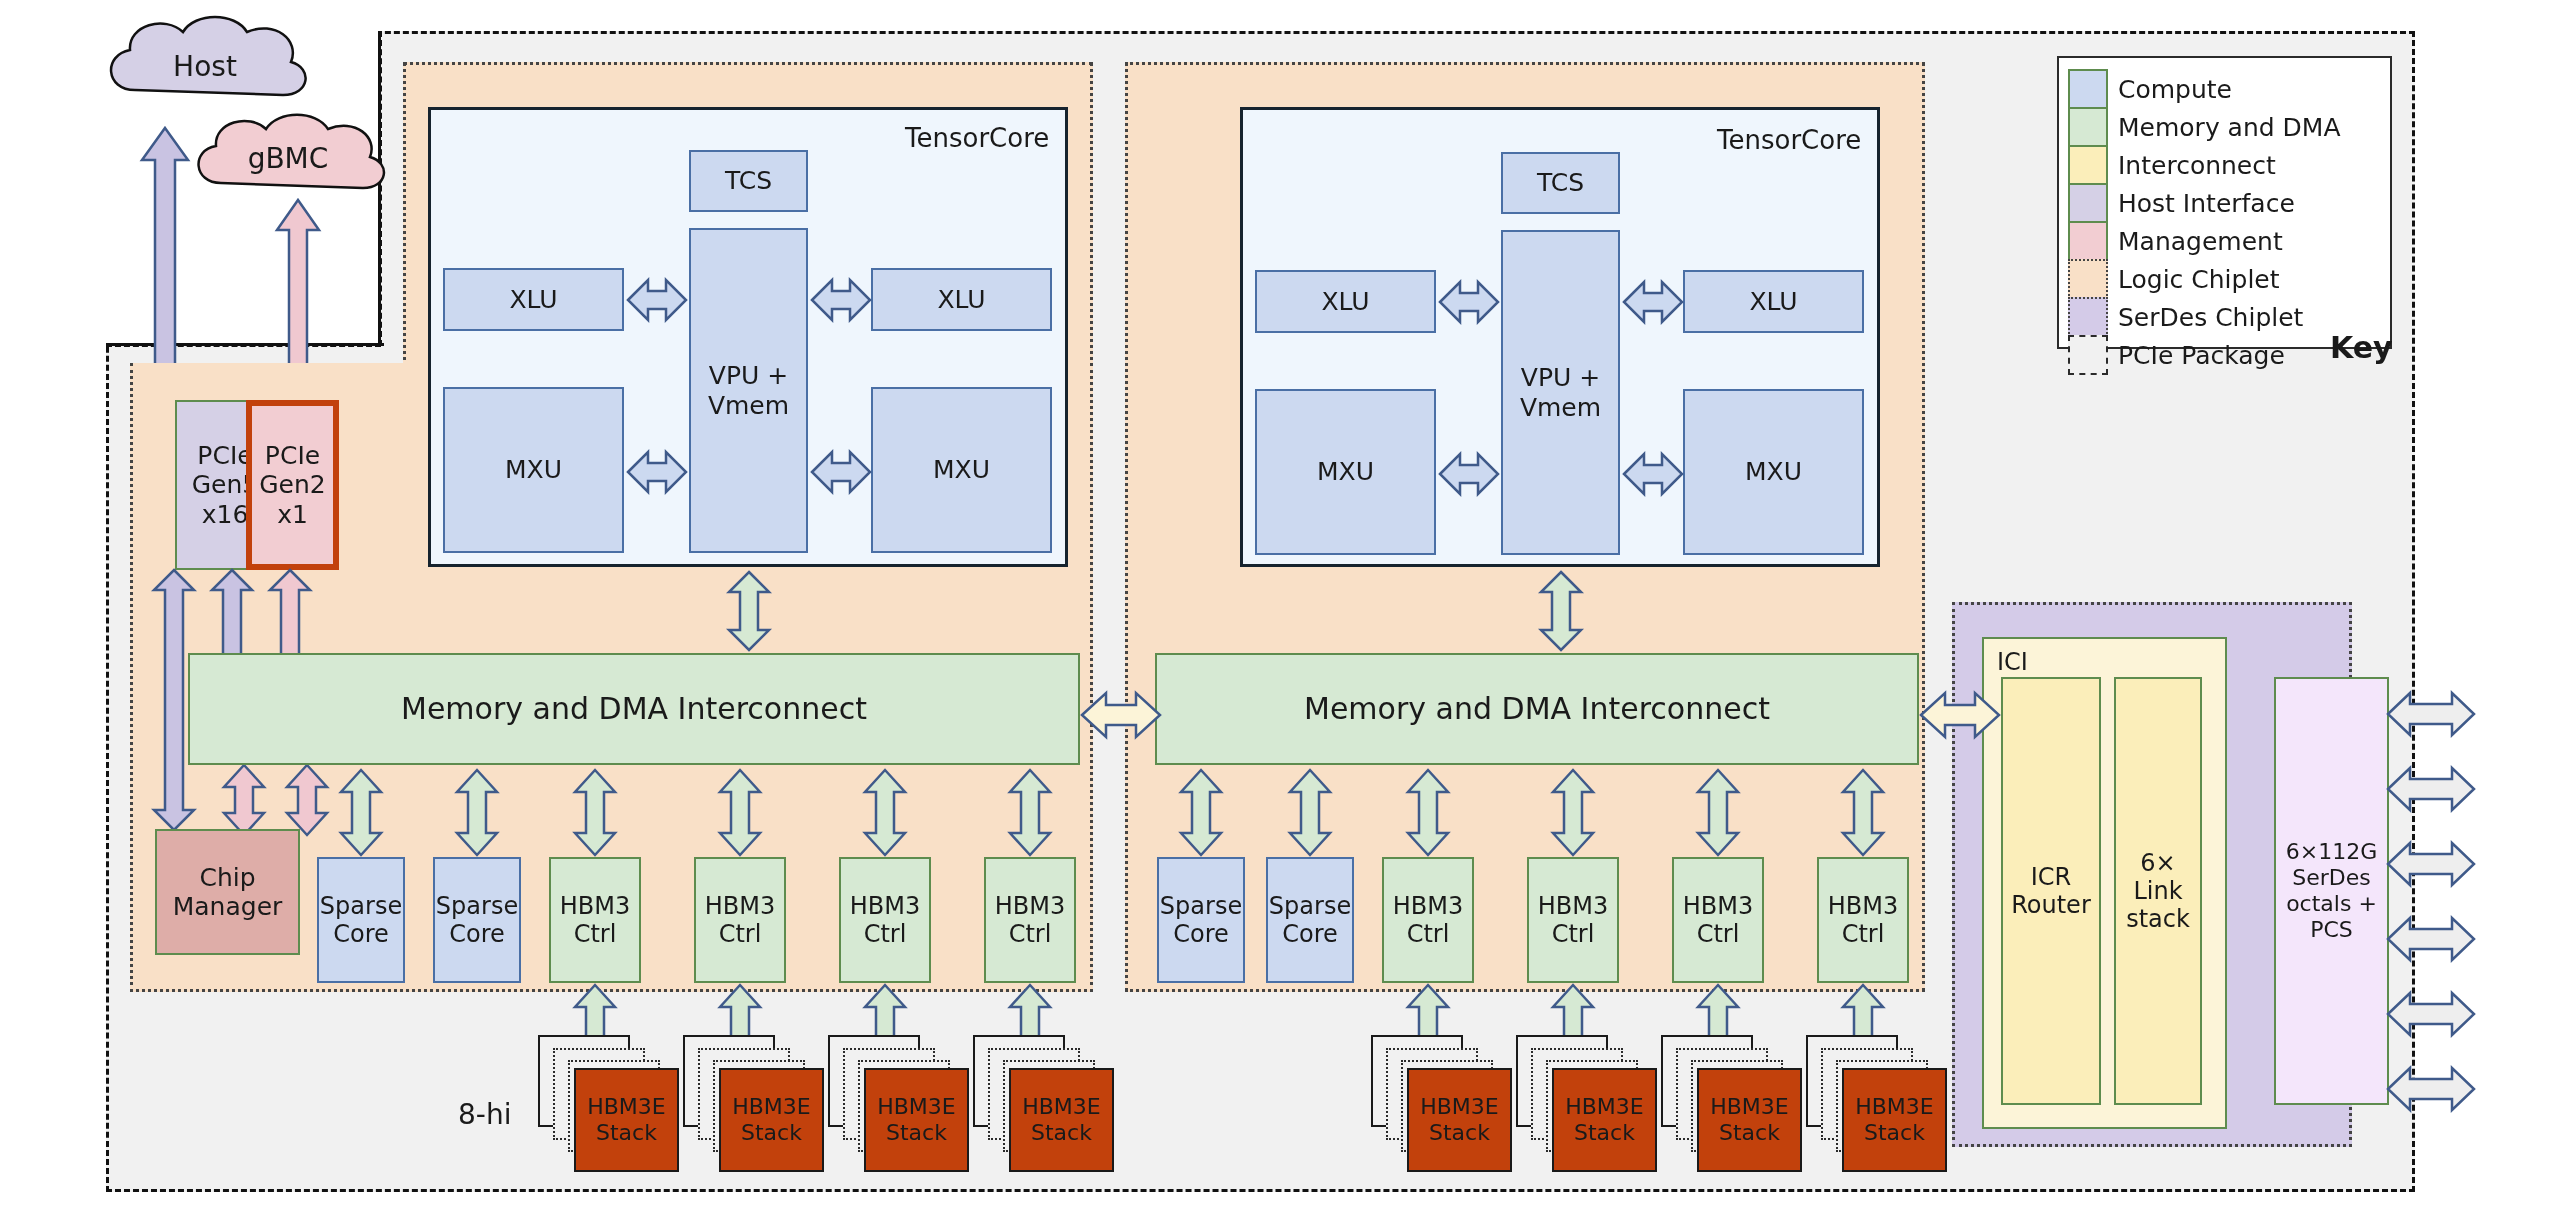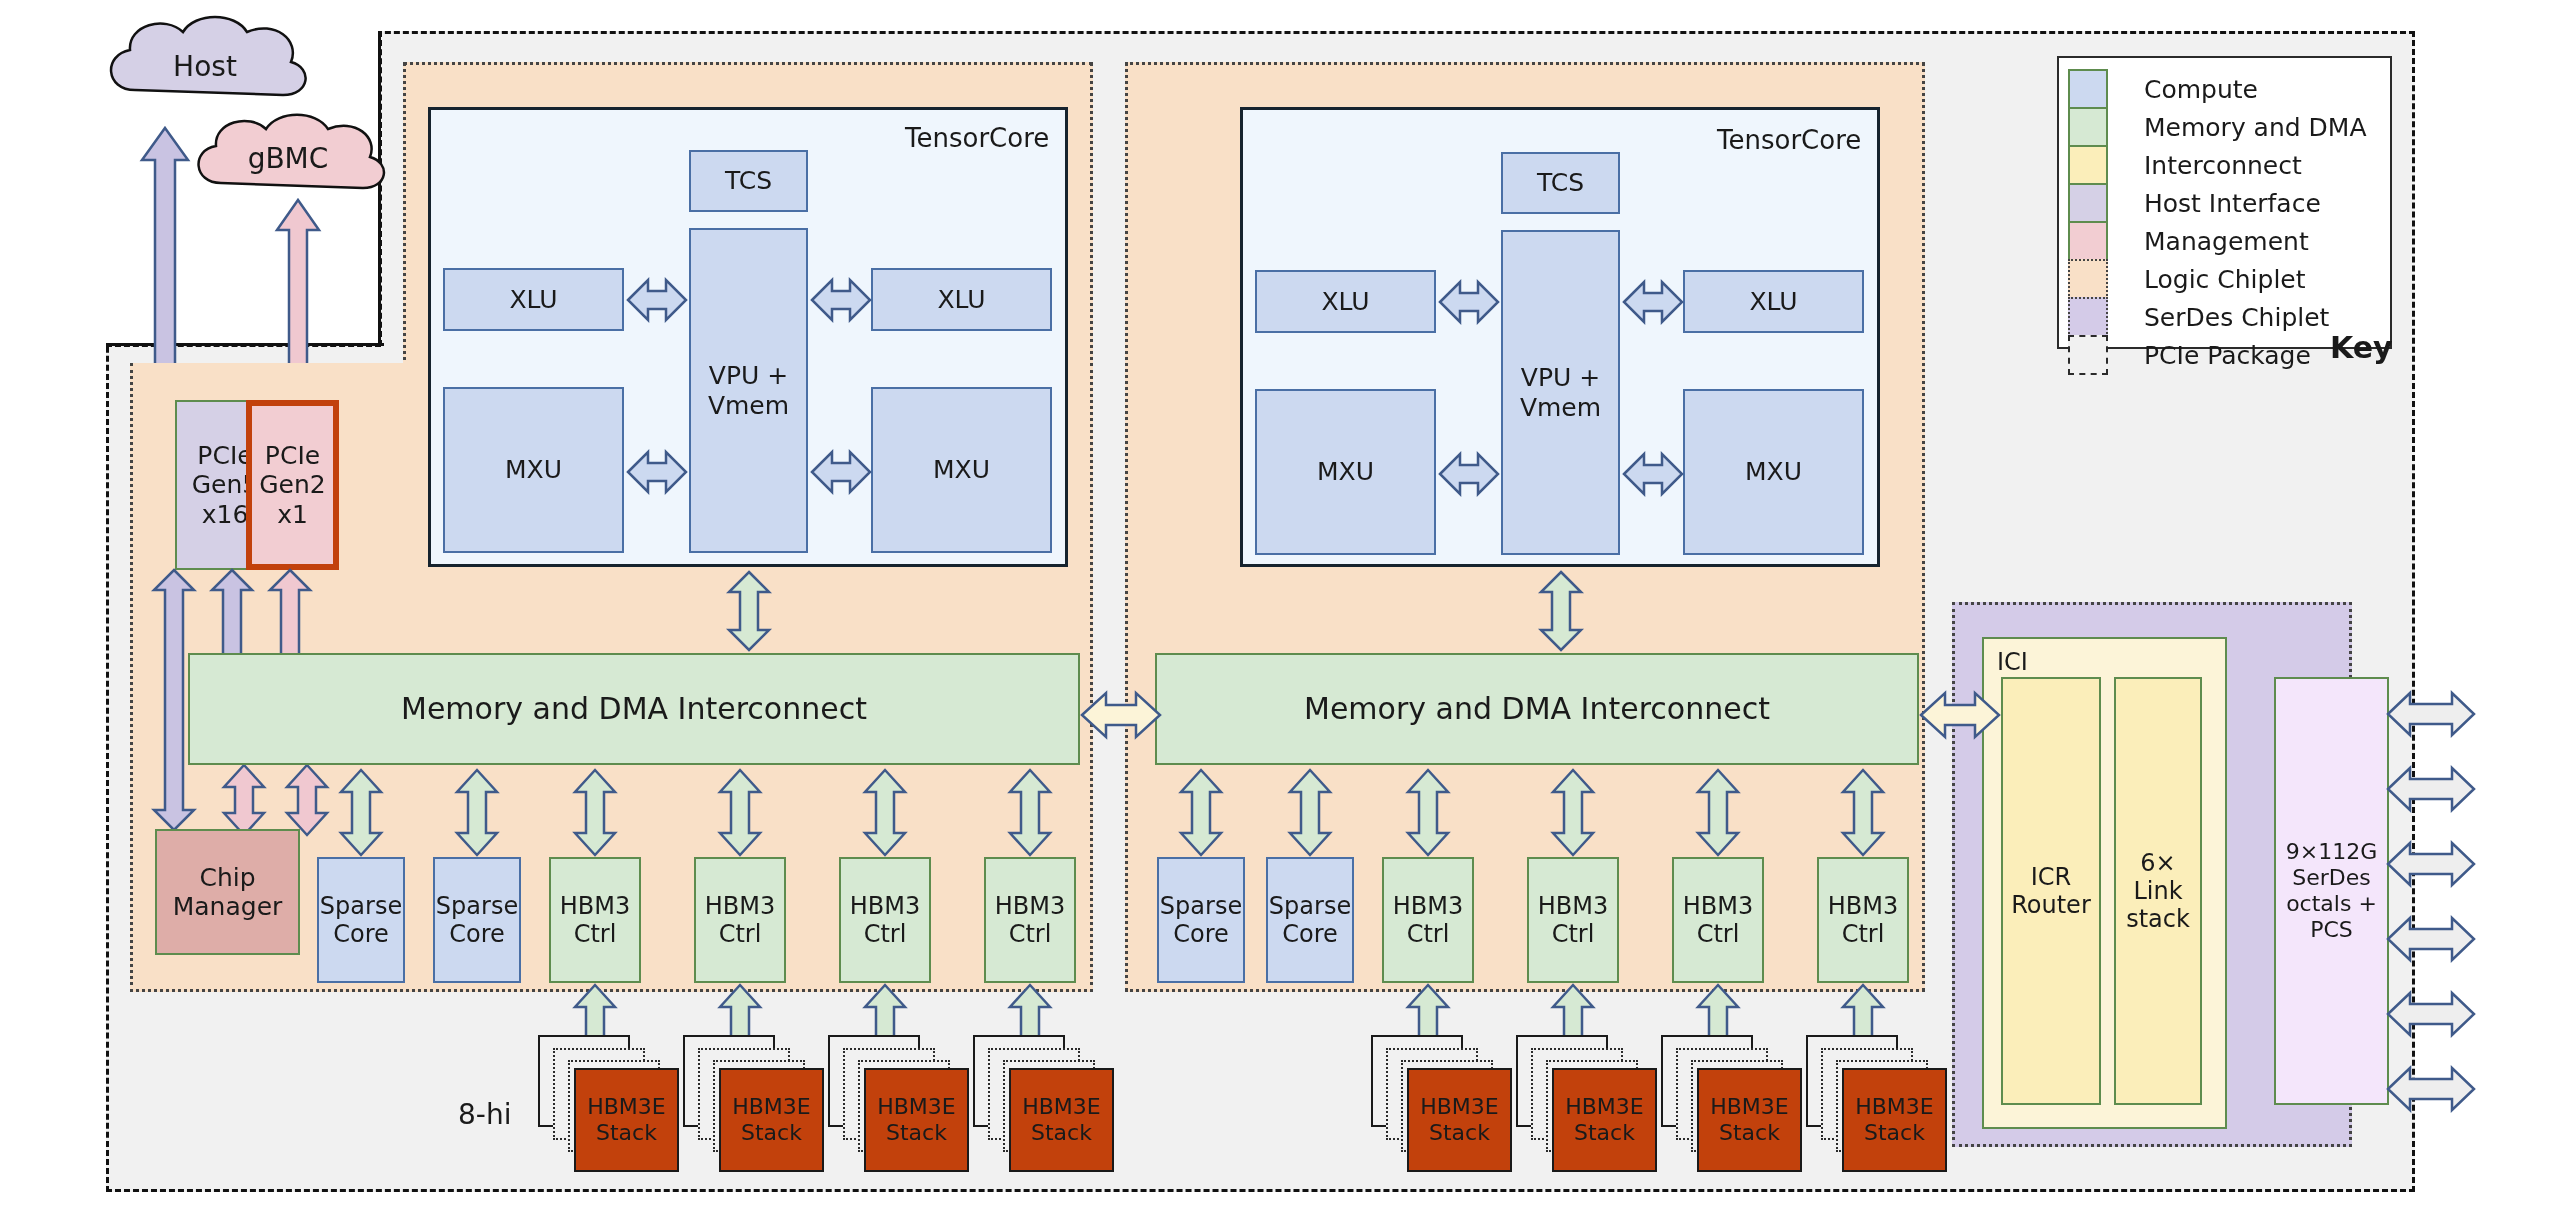--- a/index.html
+++ b/index.html
@@ -35,21 +35,21 @@
   .f24{font-size:24px;}
   .f25{font-size:25px;}
   .f22{font-size:22px;}
   .f28{font-size:28px;}
   .f30{font-size:30px;}
 
   
   .key{background:#ffffff;border:2px solid #2b2b2b;}
   .key-row{display:flex;align-items:center;position:absolute;}
   .swatch{width:40px;height:40px;box-sizing:border-box;}
-  .key-lbl{font-size:25px;margin-left:36px;}
+  .key-lbl{font-size:25px;margin-left:10px;}
   .key-word{position:absolute;font-size:30px;font-weight:bold;}
 
   svg{position:absolute;overflow:visible;}
 </style>
 </head>
 <body>
 
 <div class="abs chip-package" style="left:106px;top:31px;width:2309px;height:1161px;"></div>
 <div class="abs" style="left:106px;top:31px;width:275px;height:315px;background:#ffffff;border:none;"></div>
 <div class="abs" style="left:106px;top:343px;width:278px;height:3px;background:#111;"></div>
@@ -316,21 +316,21 @@
 
 <div class="abs interconnect-lite" style="left:1982px;top:637px;width:245px;height:492px;"></div>
 <div class="lbl f24" style="left:1997px;top:648px;">ICI</div>
 
 <div class="abs blk interconnect f24" style="left:2001px;top:677px;width:100px;height:428px;">ICR
 Router</div>
 <div class="abs blk interconnect f24" style="left:2114px;top:677px;width:88px;height:428px;">6×
 Link
 stack</div>
 
-<div class="abs blk serdesblk f22" style="left:2274px;top:677px;width:115px;height:428px;">9×112G
+<div class="abs blk serdesblk f22" style="left:2274px;top:677px;width:115px;height:428px;">6×112G
 SerDes
 octals +
 PCS</div>
 
 <svg style="left:2388px;top:693px;width:86px;height:42px;">
     <path d="M0 21 L22 0 L22 11 L64 11 L64 0 L86 21 L64 42 L64 31 L22 31 L22 42 Z" fill="#eeeeee" stroke="#3f5a8a" stroke-width="2.5"></path>
   </svg>
 <svg style="left:2388px;top:768px;width:86px;height:42px;">
     <path d="M0 21 L22 0 L22 11 L64 11 L64 0 L86 21 L64 42 L64 31 L22 31 L22 42 Z" fill="#eeeeee" stroke="#3f5a8a" stroke-width="2.5"></path>
   </svg>

